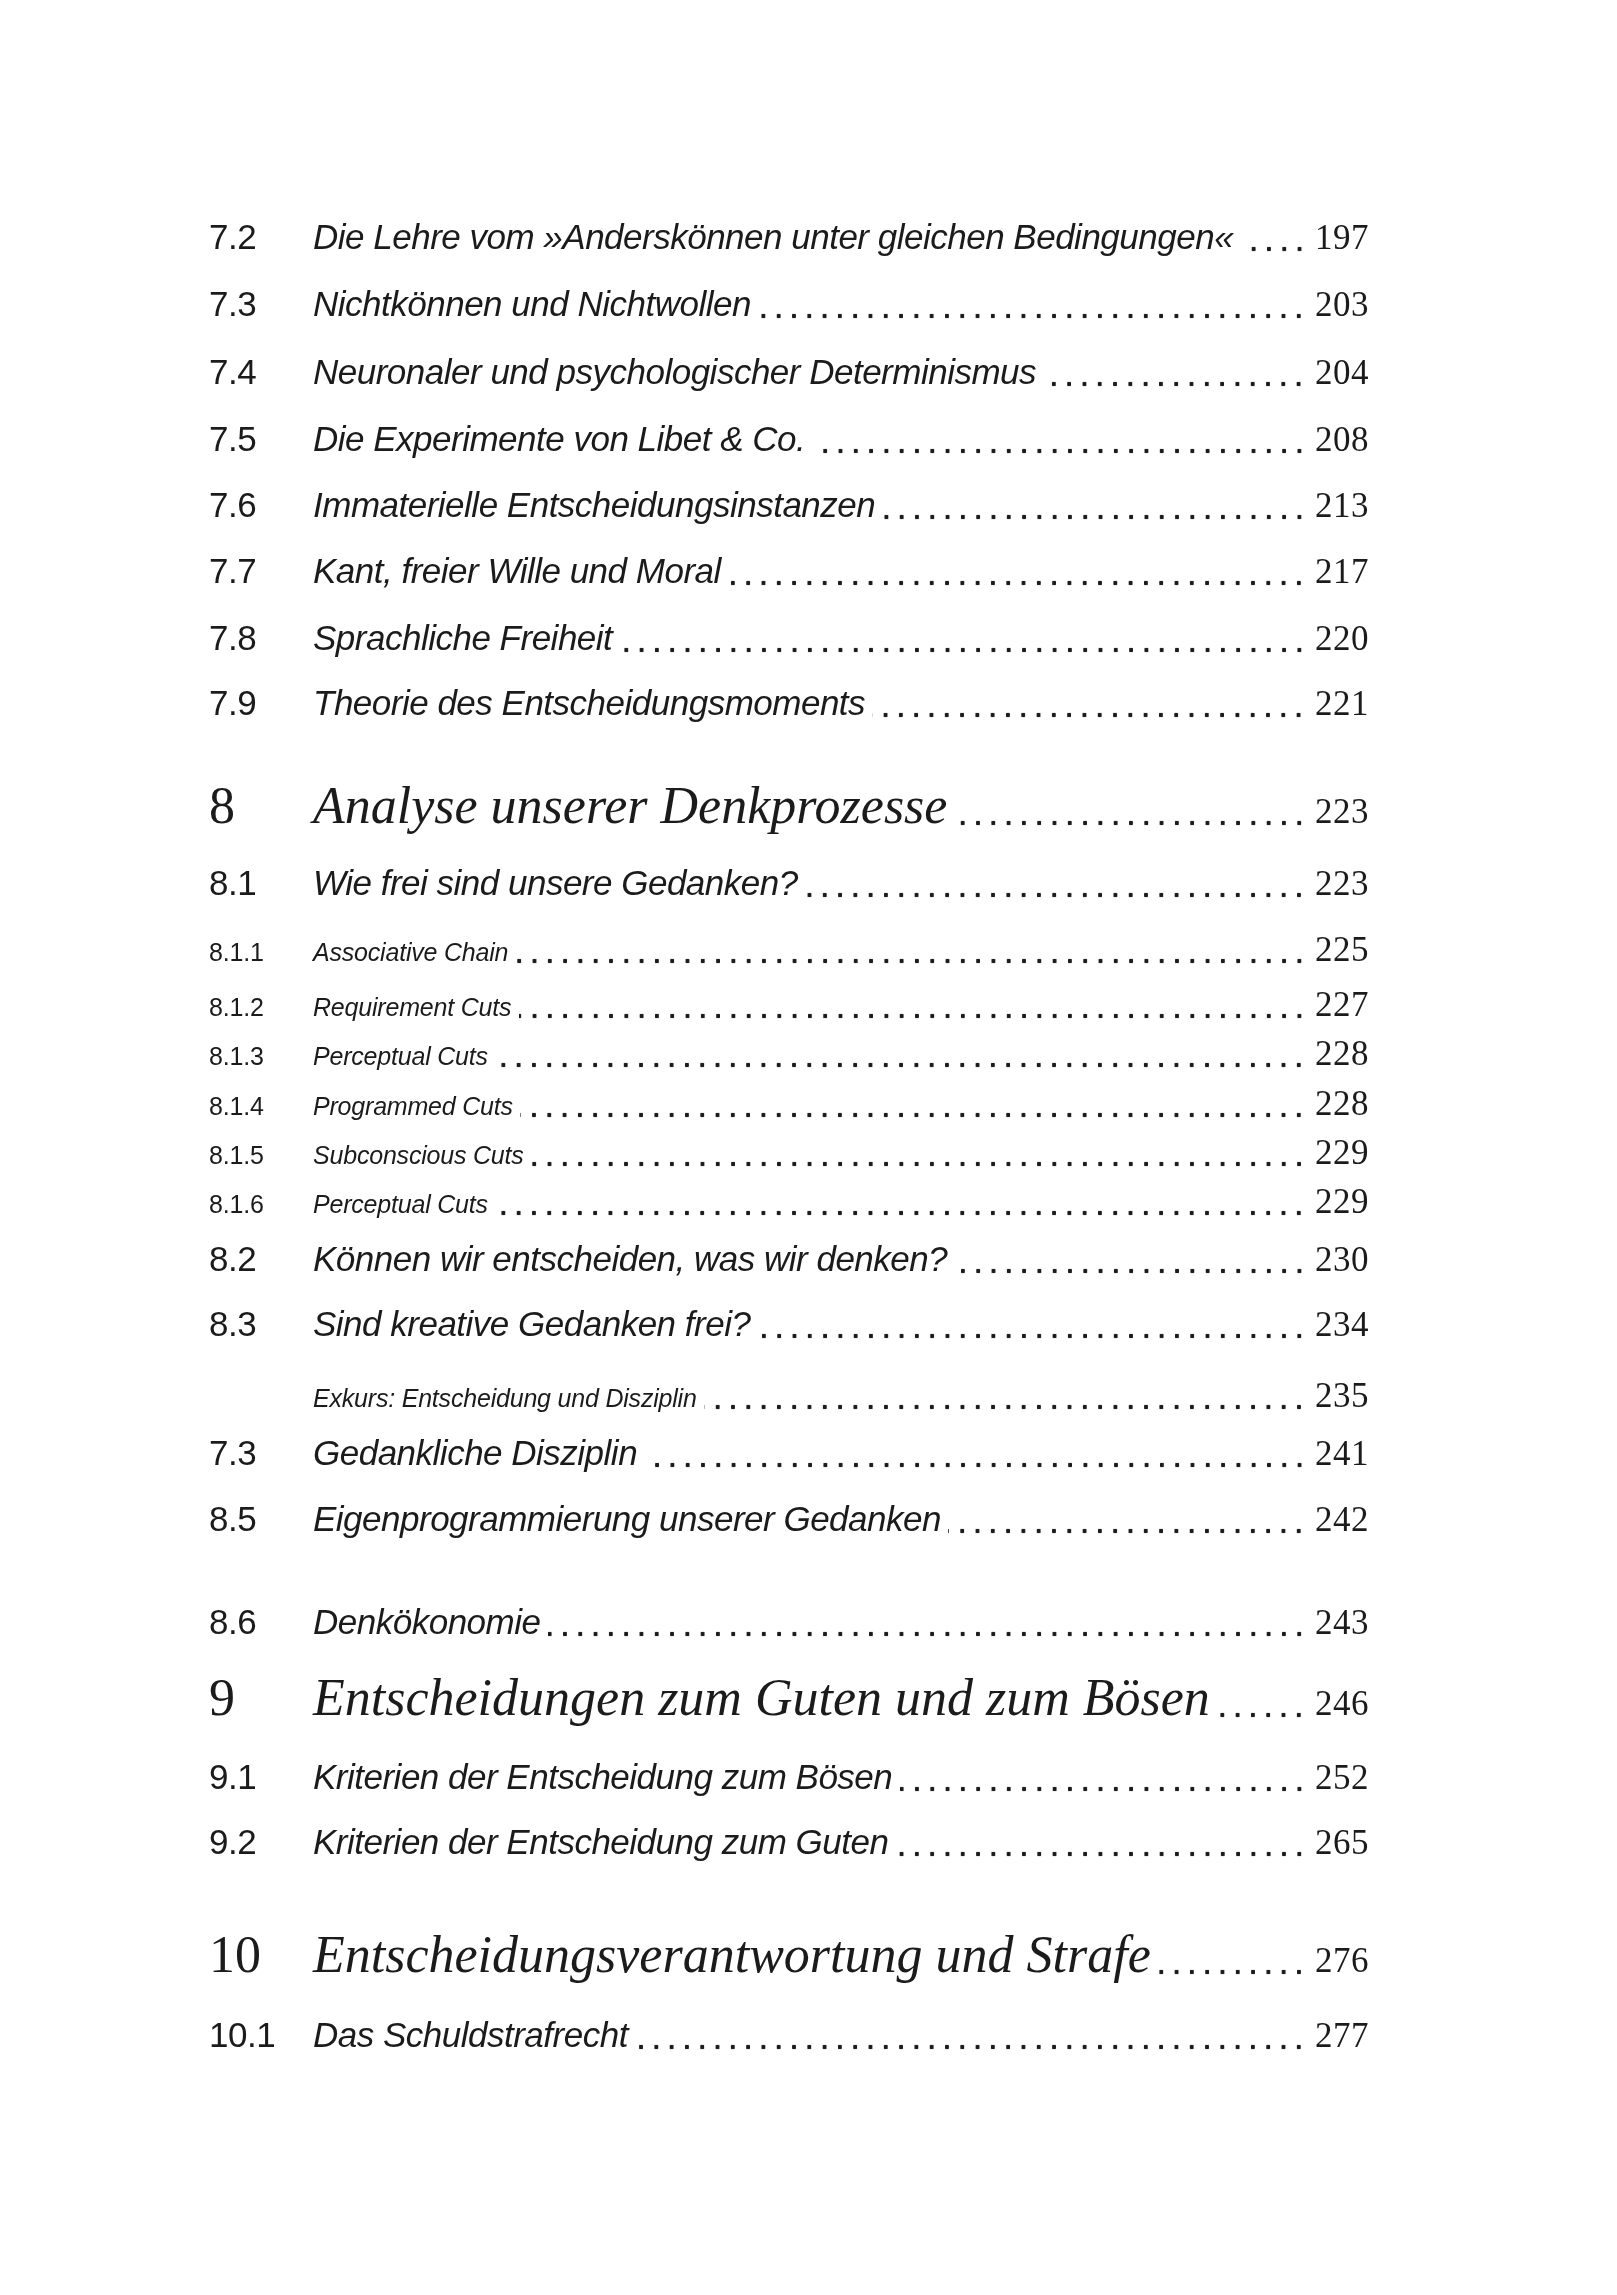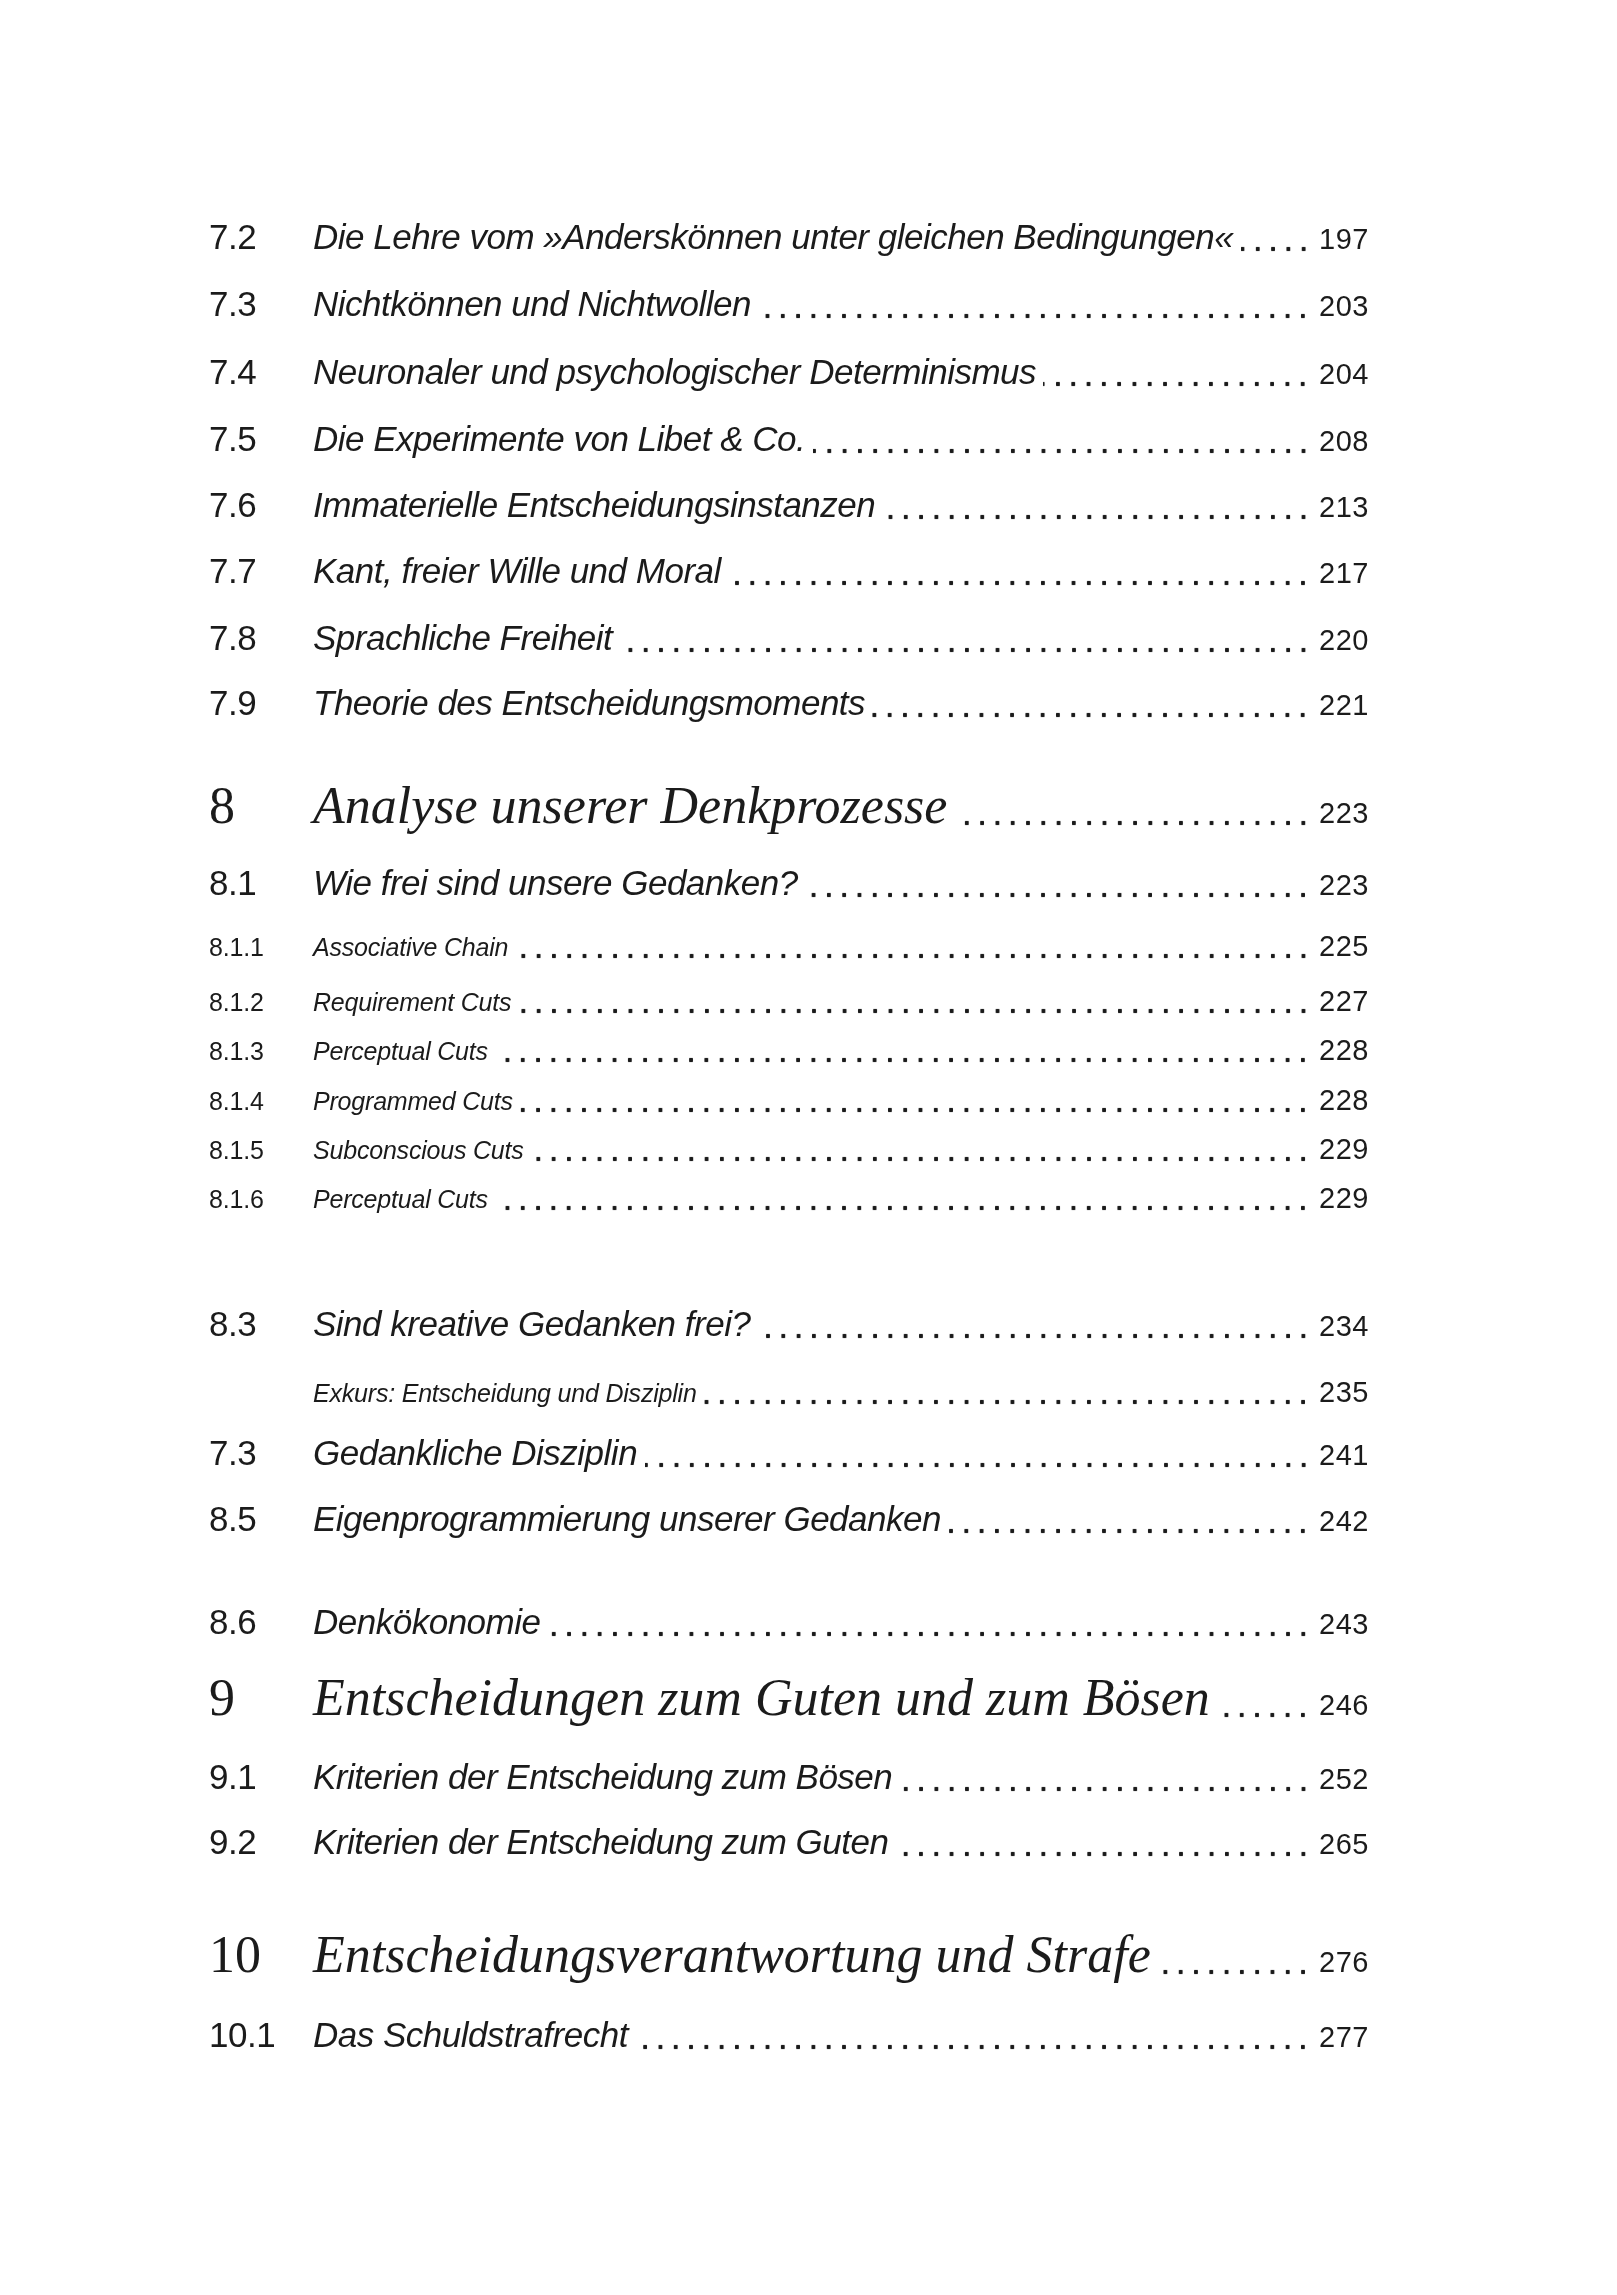--- a/index.html
+++ b/index.html
@@ -46,22 +46,22 @@
     right: 8.3px;
     bottom: -2.8px;
     height: 5.6px;
     background-image: radial-gradient(circle, #1b1b1b 2.1px, rgba(0,0,0,0) 2.4px);
     background-size: 15.3px 5.6px;
     background-repeat: repeat-x;
     background-position: right center;
   }
   .page {
     flex: 0 0 auto;
-    font-family: Liberation Sans, sans-serif;
-    font-size: 29px;
+    font-family: Liberation Serif, serif;
+    font-size: 35px;
     letter-spacing: 0.5px;
   }
   
   .s1 {
     font-family: "Liberation Sans", "DejaVu Sans", sans-serif;
     font-stretch: condensed;
     font-size: 35px;
     letter-spacing: -0.5px;
   }
   
@@ -188,20 +188,26 @@
     <span class="page">229</span>
   </div>
 
   <div class="row s2" style="top:1183px">
     <span class="num">8.1.6</span>
     <span class="title">Perceptual Cuts</span>
     <span class="leader"></span>
     <span class="page">229</span>
   </div>
 
+  <div class="row s1" style="top:1240px">
+    <span class="num">8.2</span>
+    <span class="title">Können wir entscheiden, was wir denken?</span>
+    <span class="leader"></span>
+    <span class="page">230</span>
+  </div>
 
   <div class="row s1" style="top:1305px">
     <span class="num">8.3</span>
     <span class="title">Sind kreative Gedanken frei?</span>
     <span class="leader"></span>
     <span class="page">234</span>
   </div>
 
   <div class="row s2" style="top:1377px">
     <span class="num"></span>

